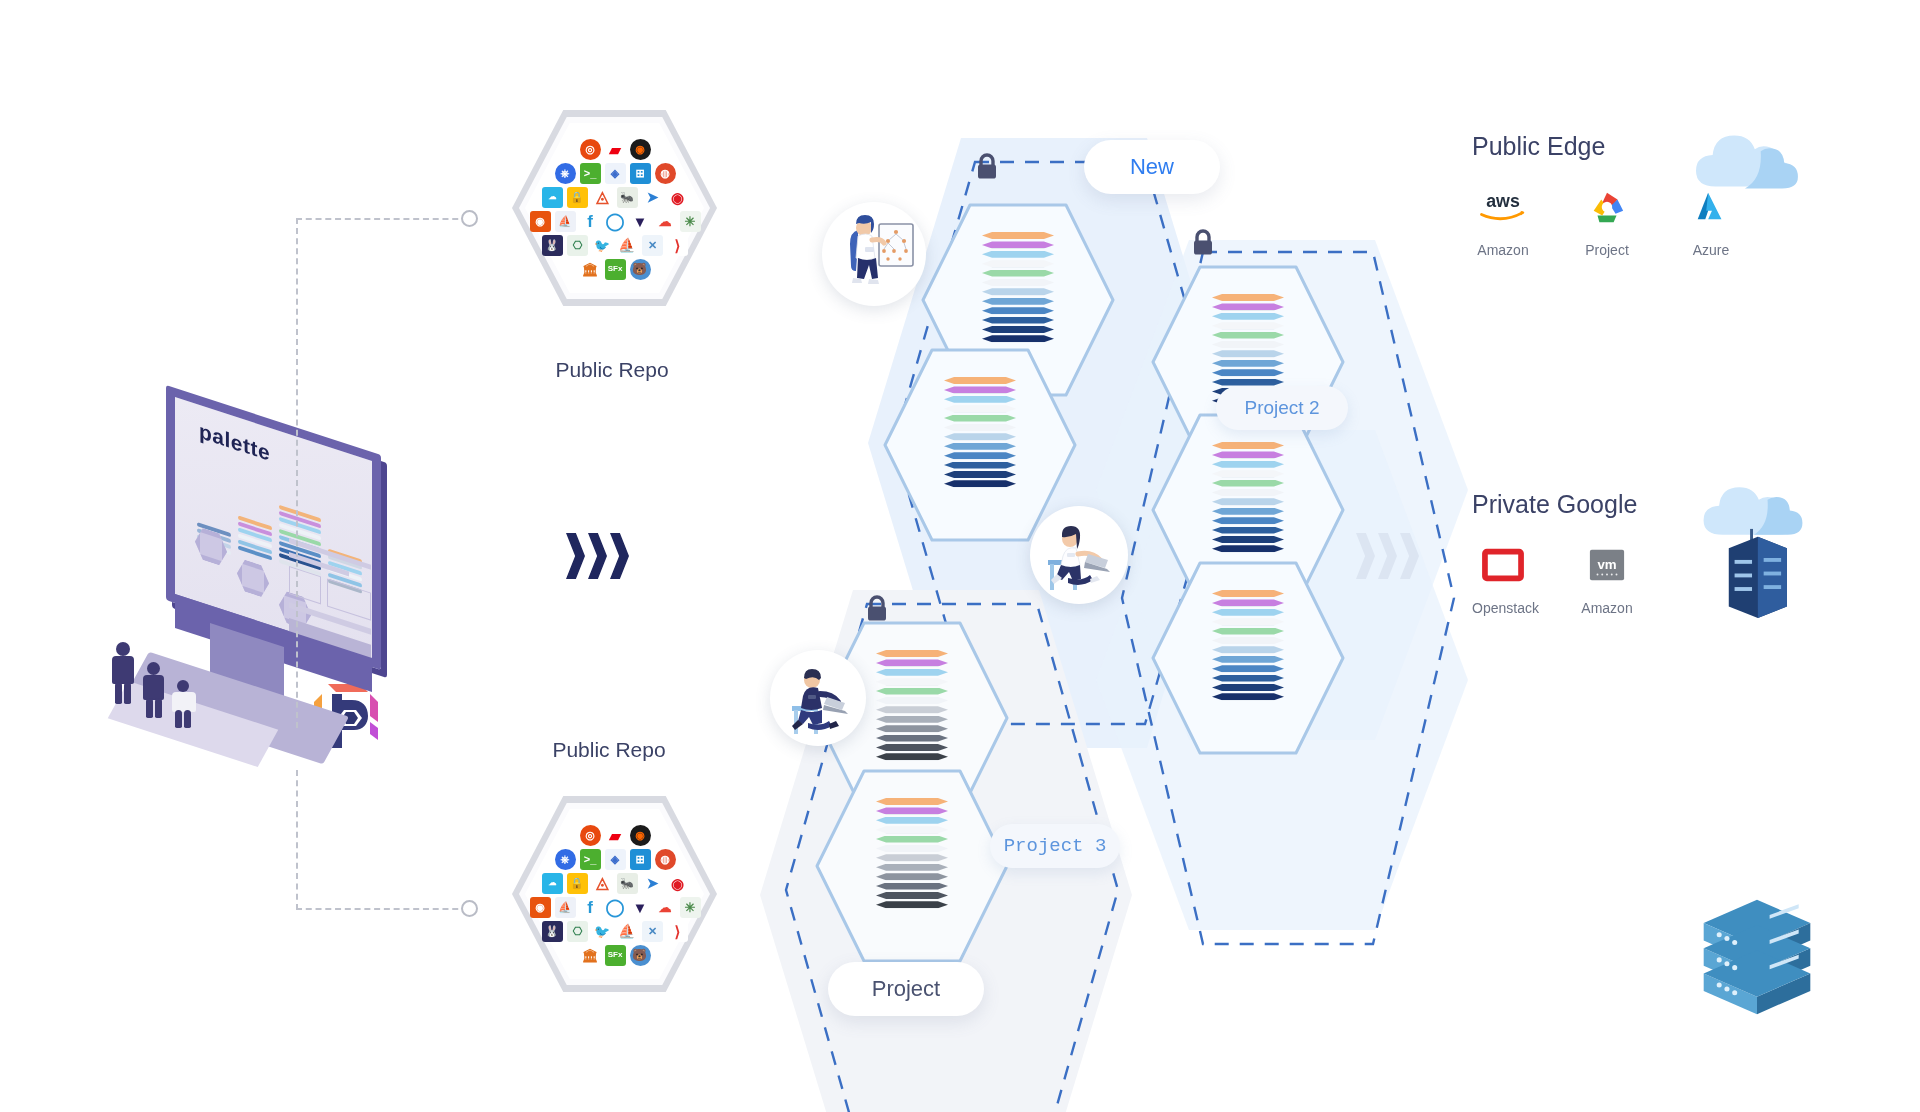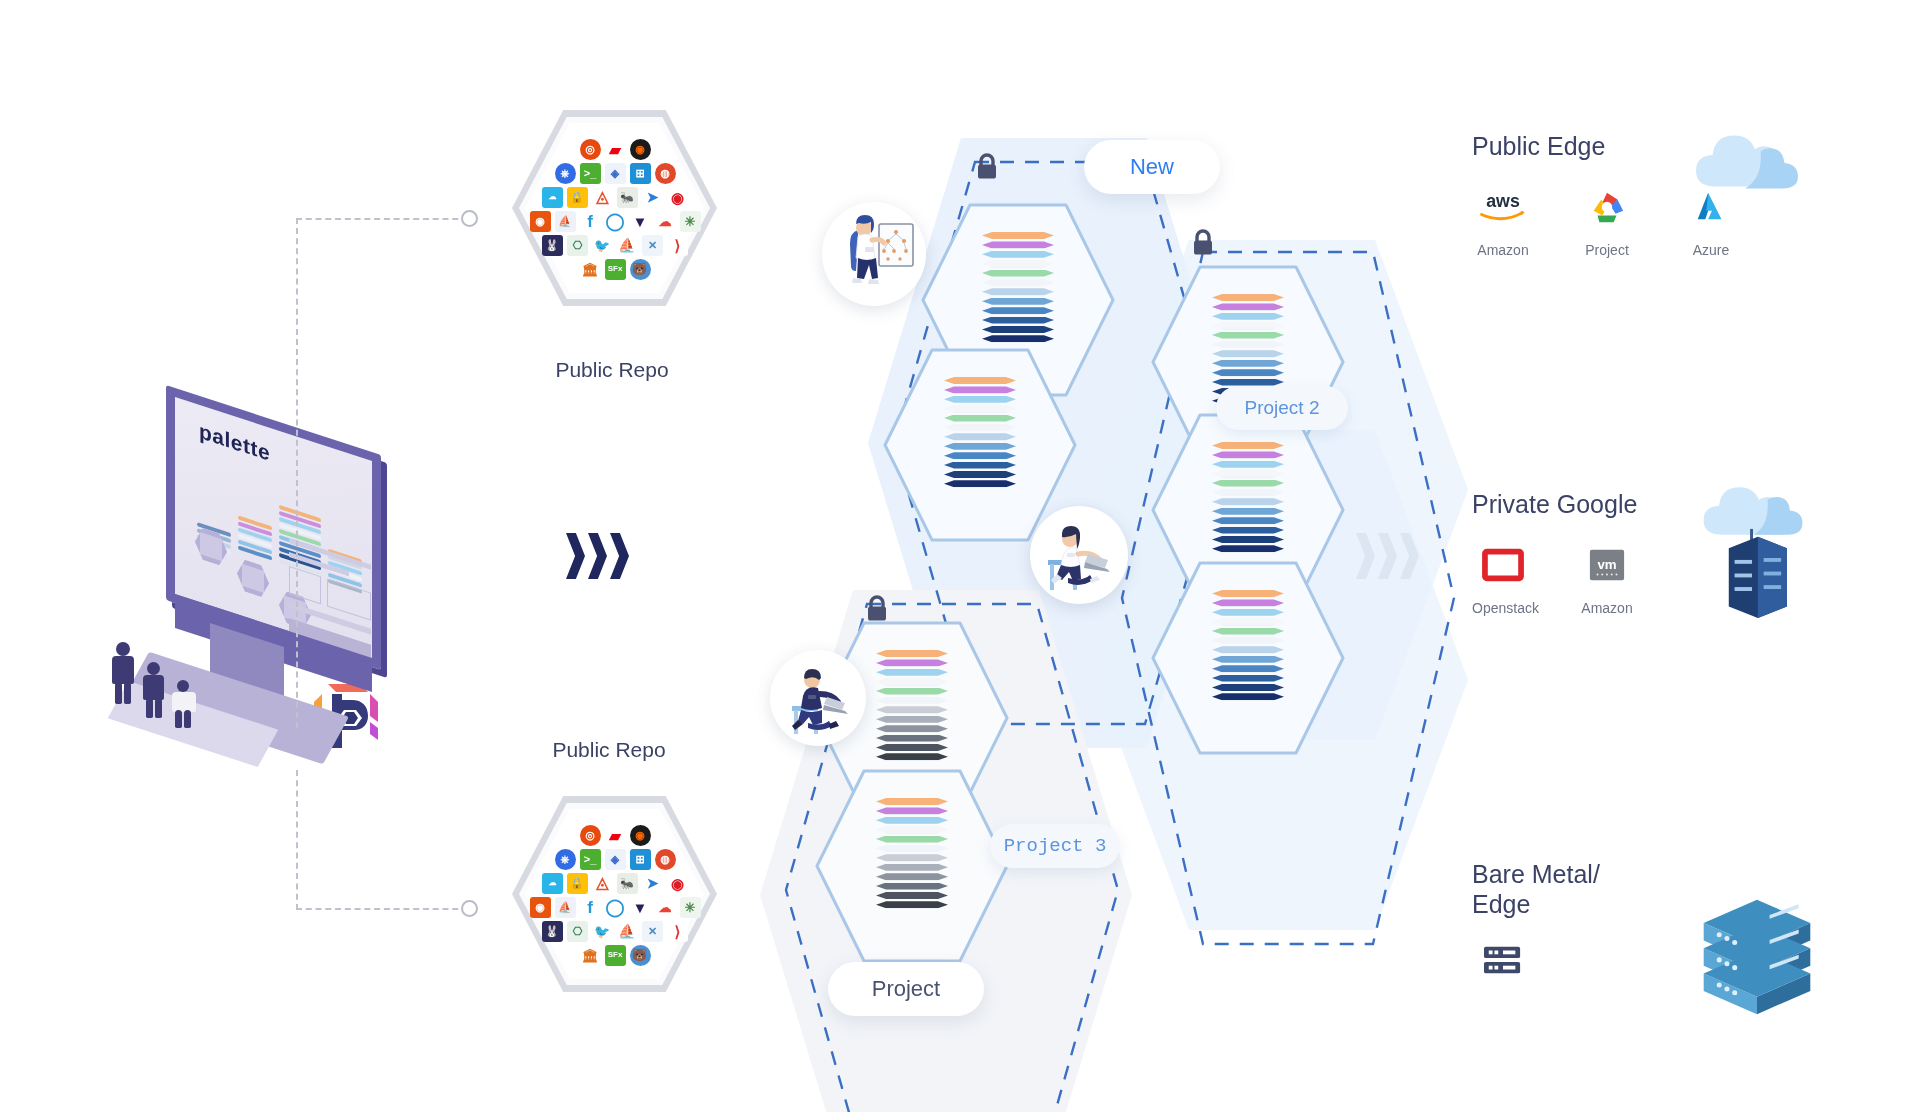--- a/index.html
+++ b/index.html
@@ -717,43 +717,20 @@
         <rect x="46" y="110" width="18" height="4"></rect>
       </g>
       <g fill="#7fb1e0">
         <rect x="76" y="80" width="18" height="4"></rect>
           <rect x="76" y="94" width="18" height="4"></rect>
         <rect x="76" y="108" width="18" height="4"></rect>
       </g>
     </svg>
   </div>
 
-  <div class="plat" style="left:1472px; top:860px;">
-    <div class="plat-title">Bare Metal/</div>
-    <div class="plat-title">Edge</div>
-    <div class="vendors" style="margin-top:18px">
-      <div class="vendor">
-        <div class="vlogo">
-          <svg viewBox="0 0 44 40" width="42" height="38">
-            <rect x="2" y="6" width="38" height="12" rx="2" fill="#3e4868"></rect>
-            <rect x="2" y="22" width="38" height="12" rx="2" fill="#3e4868"></rect>
-            <g fill="#ffffff">
-              <rect x="7" y="10" width="4" height="4"></rect>
-                <rect x="13" y="10" width="4" height="4"></rect>
-              <rect x="22" y="10" width="13" height="4"></rect>
-              <rect x="7" y="26" width="4" height="4"></rect>
-                <rect x="13" y="26" width="4" height="4"></rect>
-              <rect x="22" y="26" width="13" height="4"></rect>
-            </g>
-          </svg>
-        </div>
-        <div class="vname"></div>
-      </div>
-    </div>
-  </div>
   <div class="cloudart" style="left:1694px; top:888px;">
     <svg viewBox="0 0 130 140" width="126" height="136">
       <polygon points="10,36 65,12 120,36 65,60" fill="#3f8ec0"></polygon>
       <polygon points="10,36 65,60 65,78 10,54" fill="#5aa6d4"></polygon>
       <polygon points="120,36 65,60 65,78 120,54" fill="#2d6e9c"></polygon>
       <polygon points="10,62 65,86 65,104 10,80" fill="#5aa6d4"></polygon>
       <polygon points="120,62 65,86 65,104 120,80" fill="#2d6e9c"></polygon>
       <polygon points="10,62 65,38 120,62 65,86" fill="#3f8ec0"></polygon>
       <polygon points="10,88 65,112 65,130 10,106" fill="#5aa6d4"></polygon>
       <polygon points="120,88 65,112 65,130 120,106" fill="#2d6e9c"></polygon>

